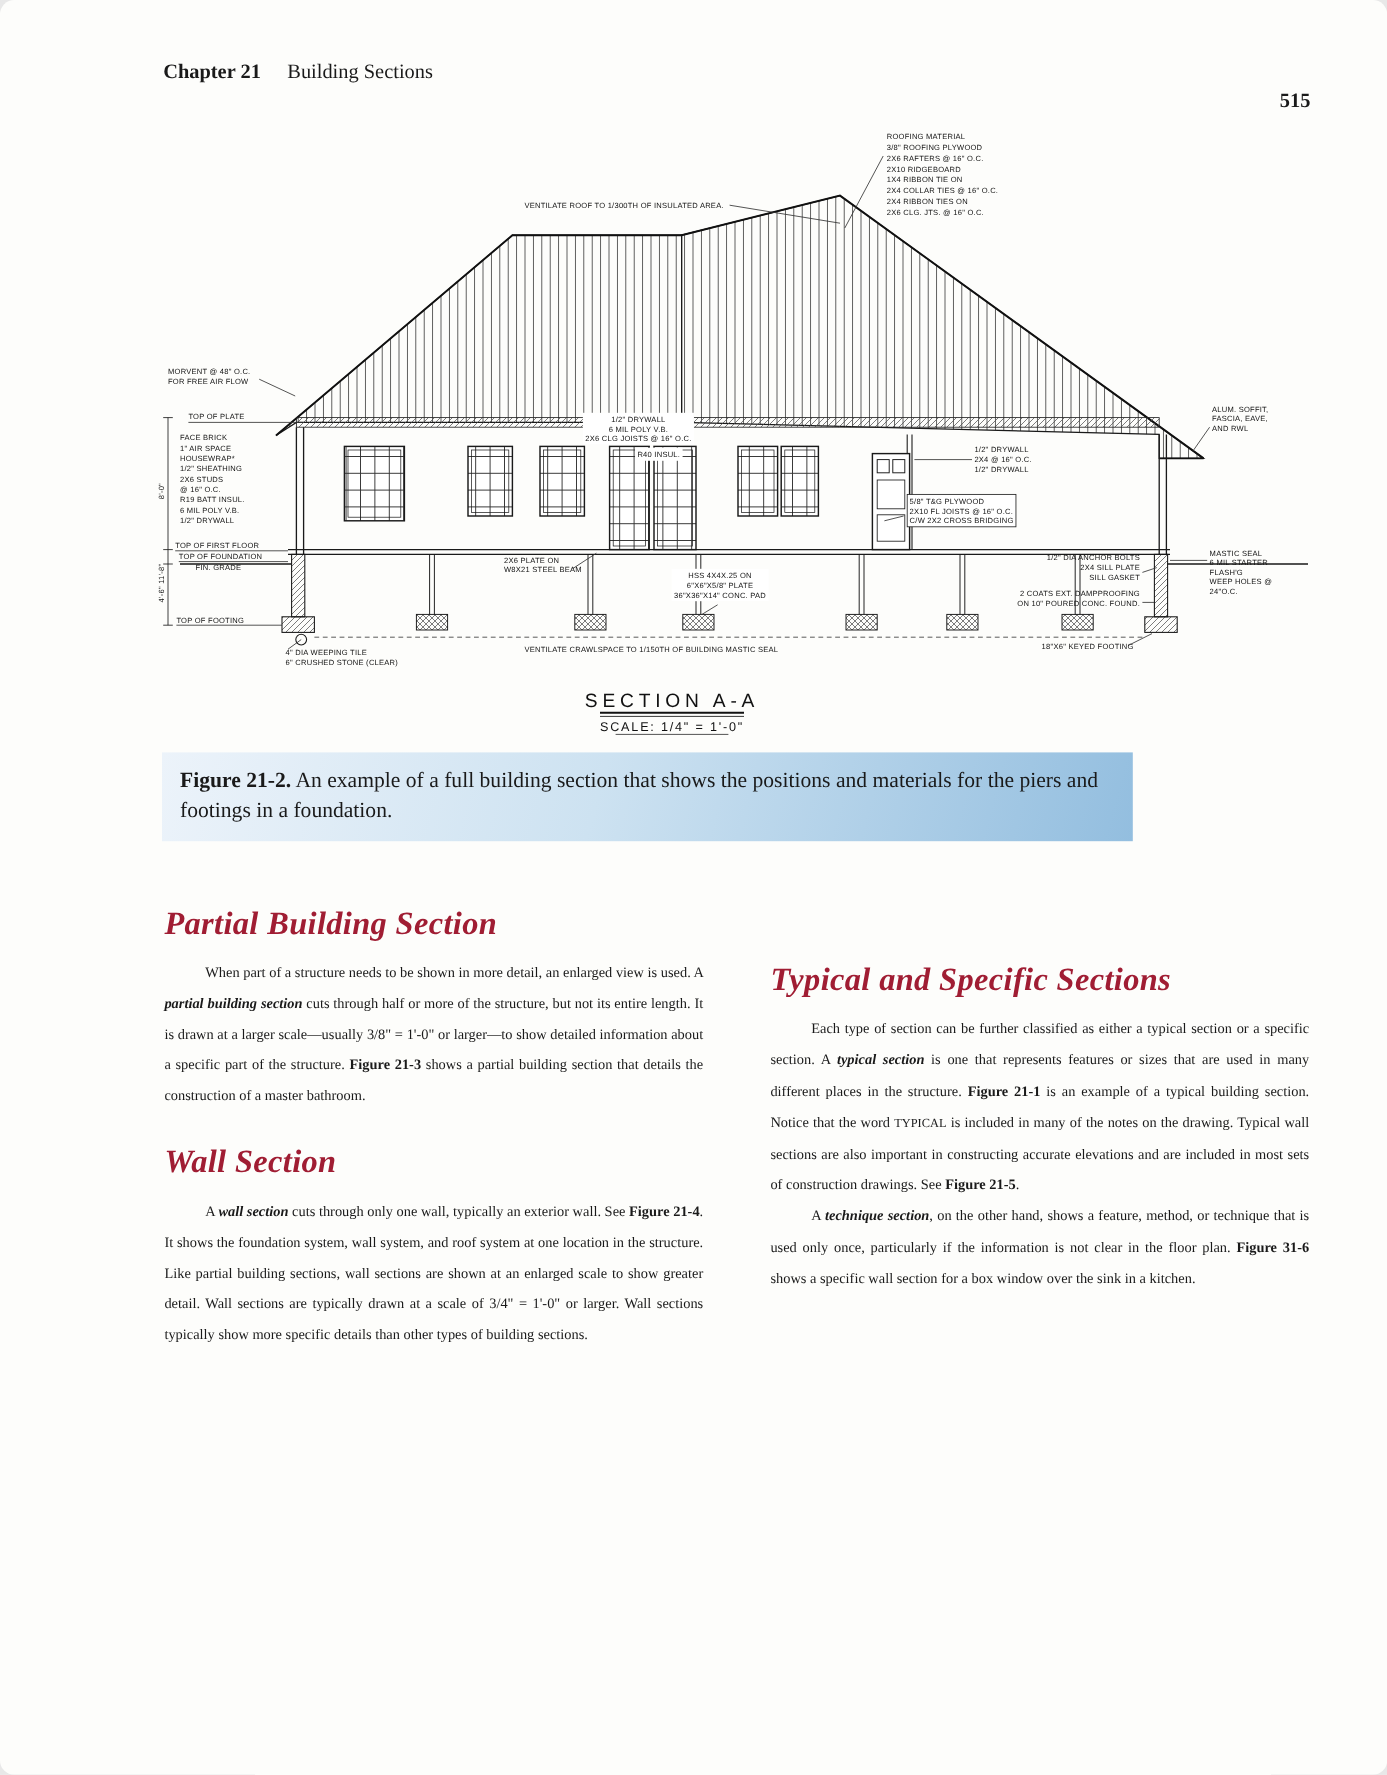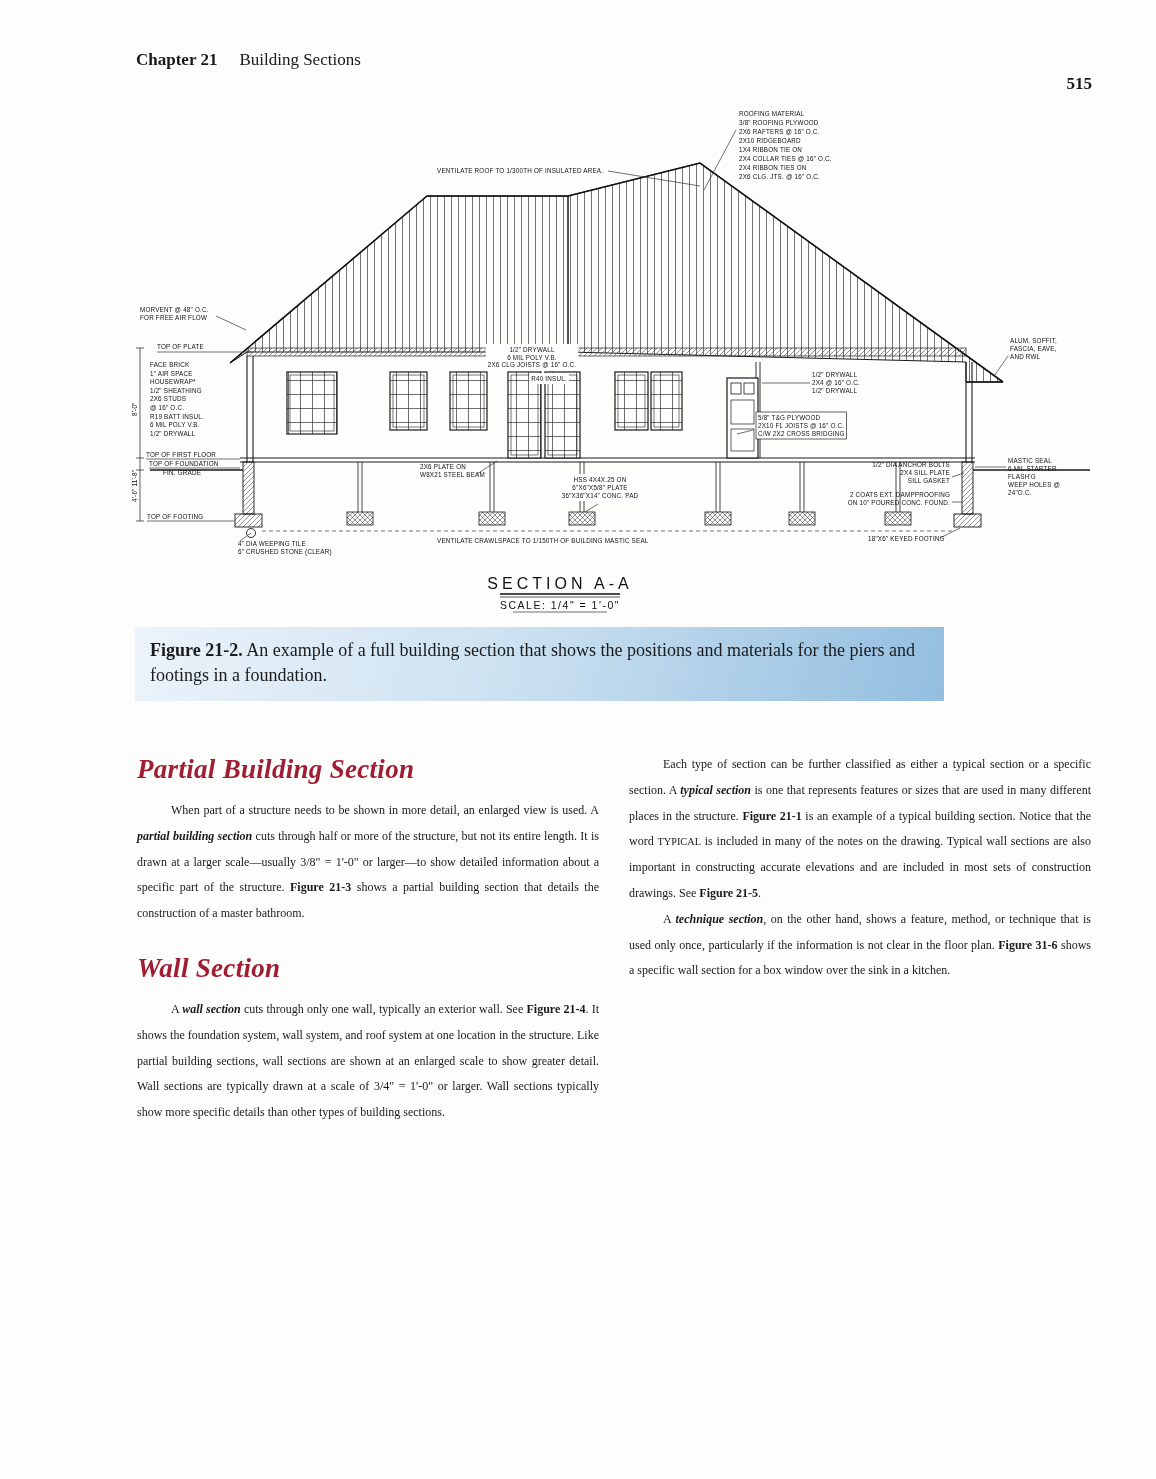--- a/index.html
+++ b/index.html
@@ -1,35 +1,35 @@
 <!DOCTYPE html>
 <html><head>
 <meta charset="utf-8">
 <style>
   html,body{margin:0;padding:0;background:#e8e8e8;}
   .page{position:relative;width:1156px;height:1479px;margin:0 auto;background:#fdfdfb;
-        font-family:"Liberation Serif",serif;color:#1a1a1a;overflow:hidden;}
+        font-family:"Liberation Serif",serif;color:#1a1a1a;overflow:hidden;border-radius:12px;}
   
   .header{position:absolute;top:50px;left:136px;right:64px;display:flex;
           justify-content:space-between;font-size:17px;}
   .header .chap-label{font-weight:bold;margin-right:22px;}
   .header .pagenum{font-weight:bold;margin-top:24px;}
   
   .drawing{position:absolute;top:100px;left:0;width:1156px;height:520px;}
   .anno{font-family:"Liberation Sans",sans-serif;font-size:6.3px;fill:#111;letter-spacing:0.2px;}
   .leader{stroke:#333;stroke-width:0.7;fill:none;}
   .dtitle{font-family:"Liberation Sans",sans-serif;font-size:16px;letter-spacing:4px;fill:#111;}
   .dscale{font-family:"Liberation Sans",sans-serif;font-size:10.5px;letter-spacing:1.5px;fill:#111;}
   
   .caption{position:absolute;top:627px;left:135px;width:809px;box-sizing:border-box;
            padding:11px 15px 13px;background:linear-gradient(105deg,#ecf3fa 0%,#cde2f1 45%,#93bedf 100%);
            font-size:18px;line-height:1.38;}
   .caption .cap-label{font-weight:bold;}
   
-  .article{position:absolute;top:752px;left:137px;width:954px;display:flex;gap:30px;}
+  .article{position:absolute;top:752px;left:137px;width:954px;display:flex;gap:56px;align-items:center;}
   .col{flex:1;min-width:0;}
   h2.sec{font-size:27px;font-style:italic;font-weight:bold;color:#a01d33;
          margin:26px 0 13px;letter-spacing:0.3px;font-family:"Liberation Serif",serif;}
   .col h2.sec:first-child{margin-top:2px;}
   p.body{font-size:12px;line-height:25.8px;text-align:justify;margin:0;text-indent:34px;}
   .s-bi{font-weight:bold;font-style:italic;}
   .s-b{font-weight:bold;}
   .s-sans{font-family:Liberation Serif, serif;font-size:0.86em;}
 </style>
 </head>
@@ -272,18 +272,19 @@
   </div>
 
   <div class="article">
       <div class="col">
         <h2 class="sec">Partial Building Section</h2>
         <p class="body"><span>When part of a structure needs to be shown in more detail, an enlarged view is used. A </span><span class="s-bi">partial building section</span><span> cuts through half or more of the structure, but not its entire length. It is drawn at a larger scale—usually 3/8" = 1'-0" or larger—to show detailed information about a specific part of the structure. </span><span class="s-b">Figure 21-3</span><span> shows a partial building section that details the construction of a master bathroom.</span></p>
         <h2 class="sec">Wall Section</h2>
         <p class="body"><span>A </span><span class="s-bi">wall section</span><span> cuts through only one wall, typically an exterior wall. See </span><span class="s-b">Figure 21-4</span><span>. It shows the foundation system, wall system, and roof system at one location in the structure. Like partial building sections, wall sections are shown at an enlarged scale to show greater detail. Wall sections are typically drawn at a scale of 3/4" = 1'-0" or larger. Wall sections typically show more specific details than other types of building sections.</span></p>
       </div>
       <div class="col">
+        <h2 class="sec">Typical and Specific Sections</h2>
         <p class="body"><span>Each type of section can be further classified as either a typical section or a specific section. A </span><span class="s-bi">typical section</span><span> is one that represents features or sizes that are used in many different places in the structure. </span><span class="s-b">Figure 21-1</span><span> is an example of a typical building section. Notice that the word </span><span class="s-sans">TYPICAL</span><span> is included in many of the notes on the drawing. Typical wall sections are also important in constructing accurate elevations and are included in most sets of construction drawings. See </span><span class="s-b">Figure 21-5</span><span>.</span></p>
         <p class="body"><span>A </span><span class="s-bi">technique section</span><span>, on the other hand, shows a feature, method, or technique that is used only once, particularly if the information is not clear in the floor plan. </span><span class="s-b">Figure 31-6</span><span> shows a specific wall section for a box window over the sink in a kitchen.</span></p>
       </div>
     </div>
 
 </div>
 
 </body></html>

